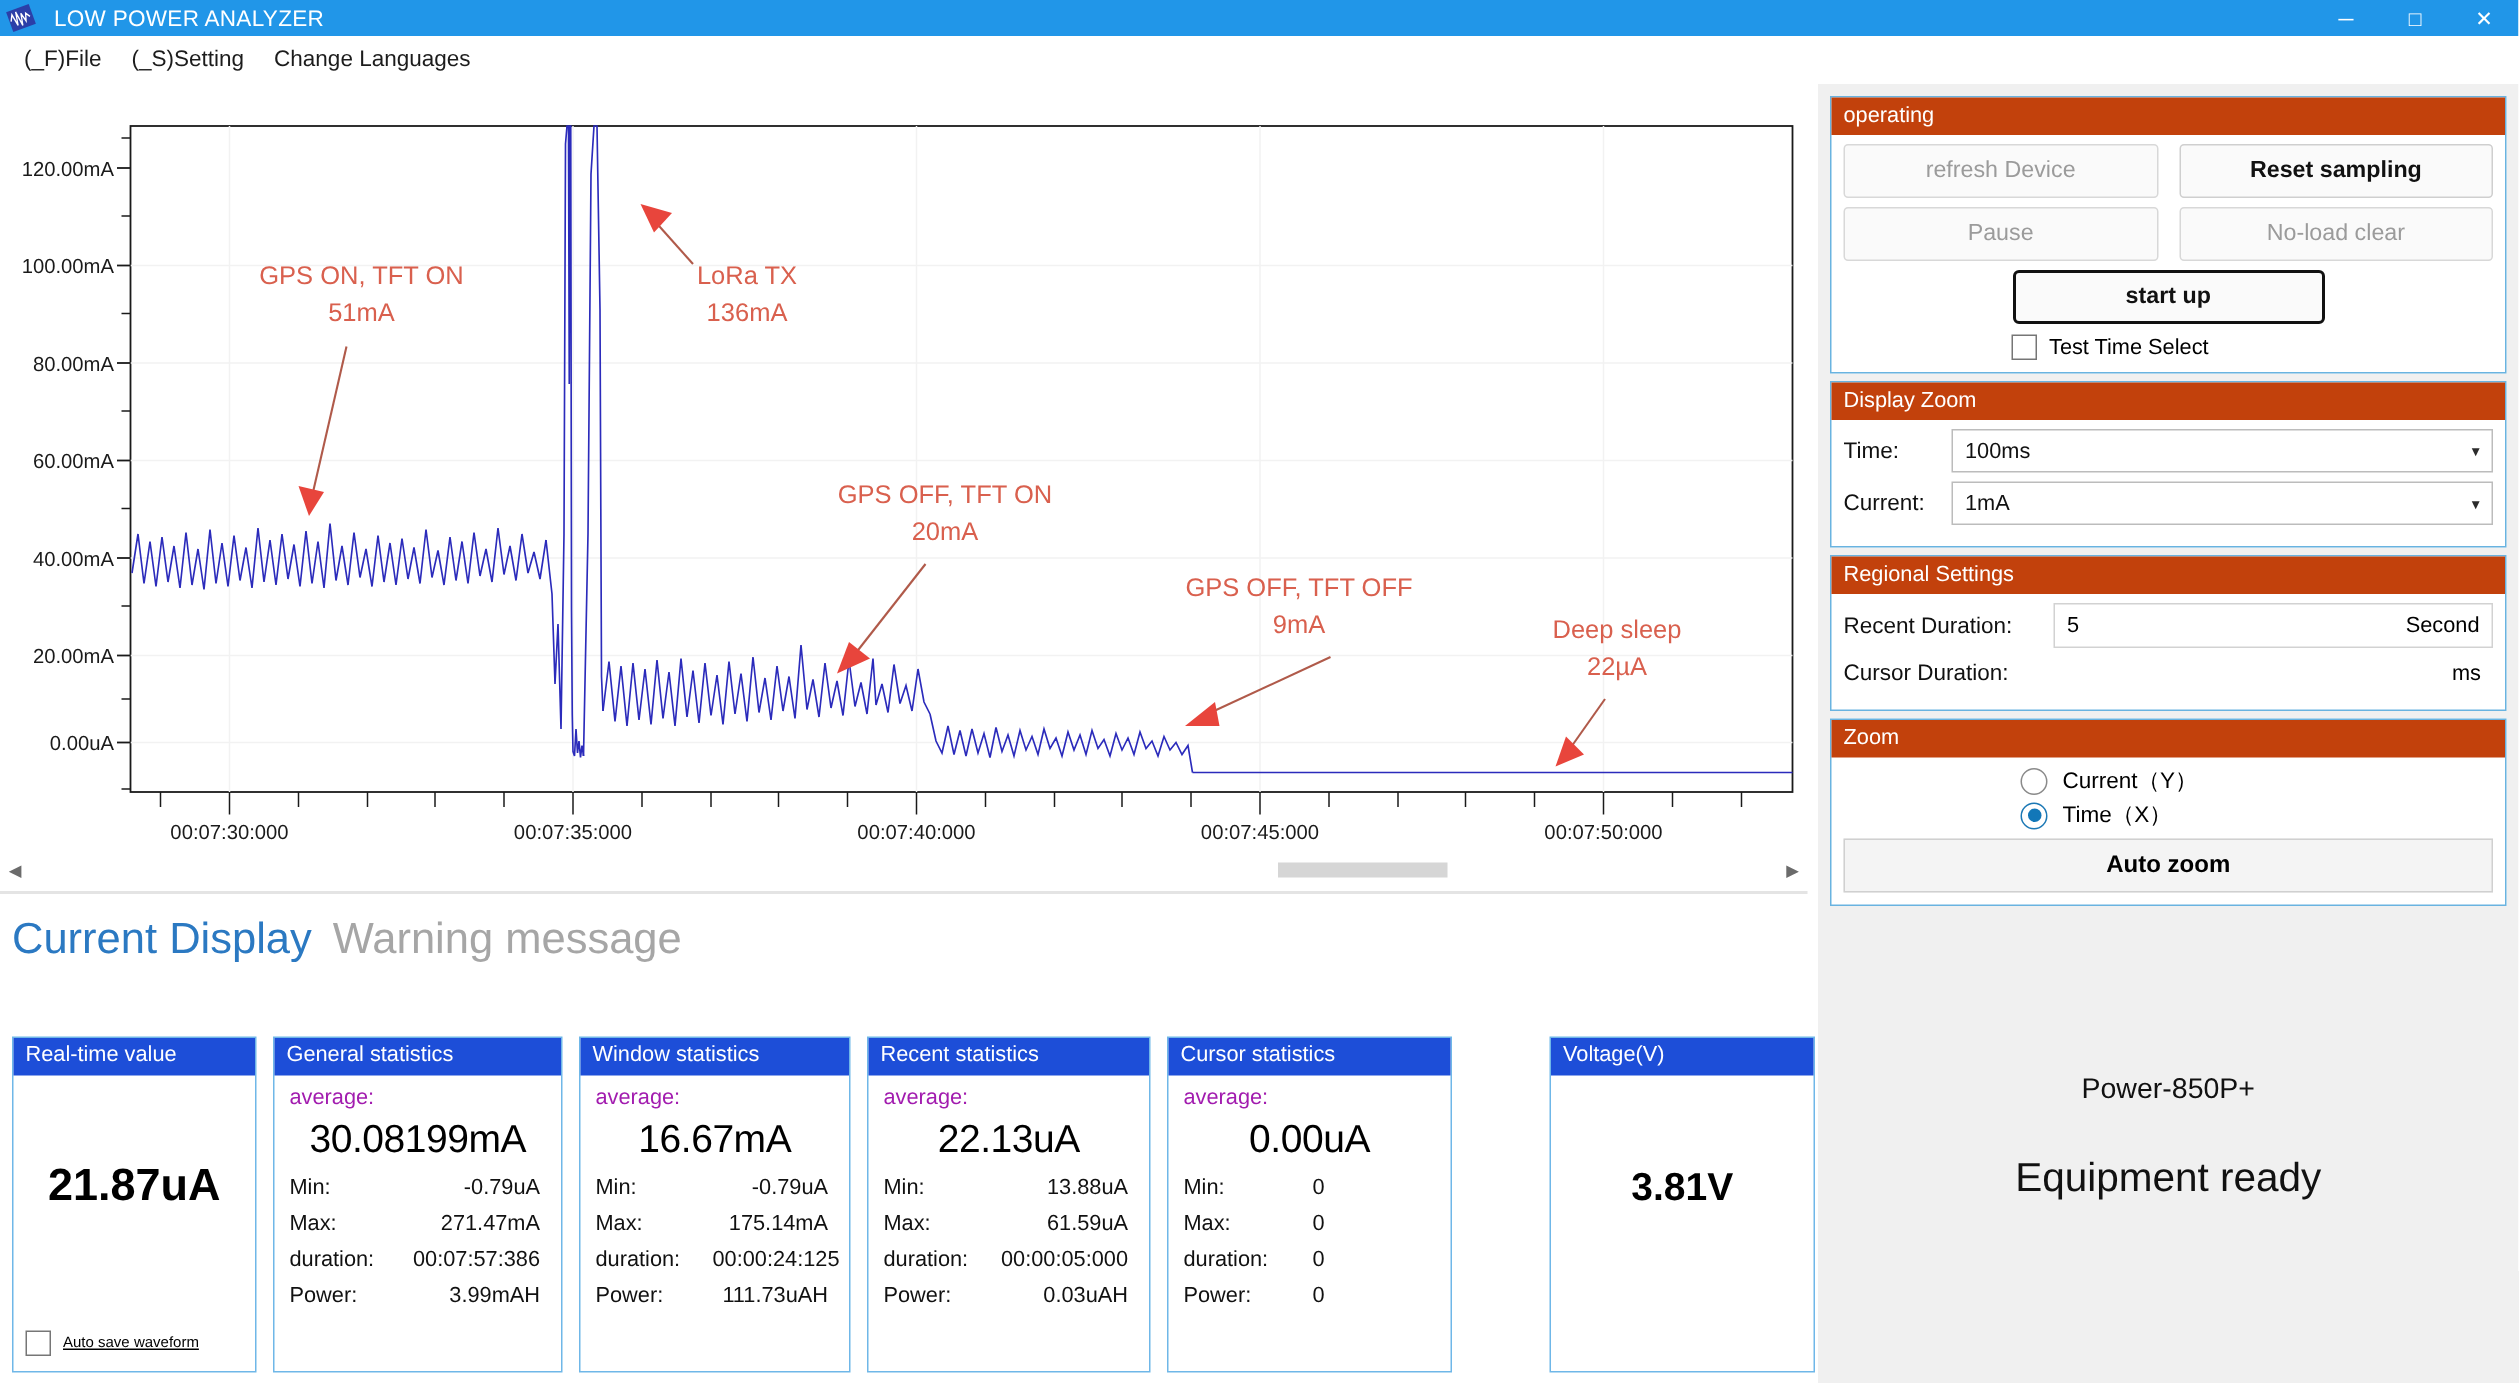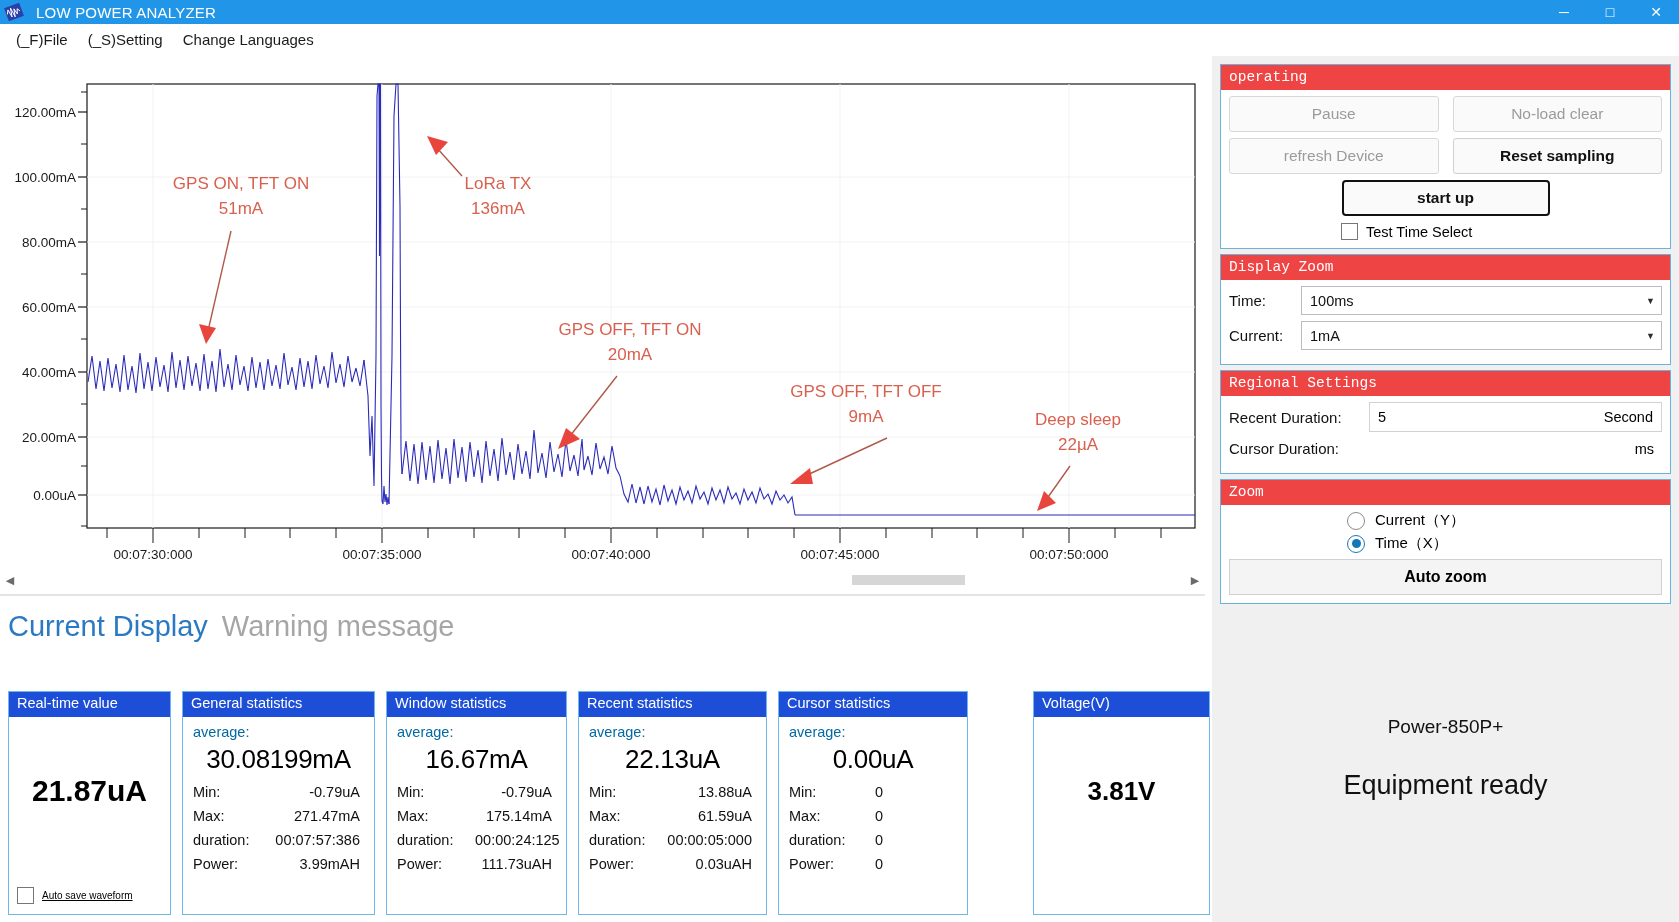--- a/index.html
+++ b/index.html
@@ -70,21 +70,21 @@
   #cards { position: absolute; left: 8px; top: 635px; display: flex; gap: 11px; }
   .card {
     border: 1px solid #6fb7e8; background: #fff; height: 224px;
     display: flex; flex-direction: column;
   }
   .card-hd {
     background: #1d4ed8; color: #fff; font-size: 14.5px;
     padding: 4px 6px 5px 8px; line-height: 1.1;
   }
   .card-bd { flex: 1; padding: 7px 10px 0 10px; position: relative; }
-  .avg-label { font-size: 14.5px; color: #0369a1; margin-bottom: 2px; }
+  .avg-label { font-size: 14.5px; color: #a21caf; margin-bottom: 2px; }
   .big-val {
     font-size: 26px; font-weight: normal; color: #000; text-align: center;
     margin: 4px 0 9px 0; letter-spacing: -.3px;
   }
   .kv { display: flex; font-size: 14.5px; color: #111; margin-bottom: 8px; }
   .kv .k { width: 78px; flex: 0 0 auto; }
   .kv .v { flex: 1; text-align: right; padding-right: 4px; }
   .kv.left .v { text-align: left; padding-left: 8px; }
   
   #card-realtime { width: 163px; }
@@ -103,23 +103,22 @@
   #card-window { width: 181px; }
   #card-recent { width: 189px; }
   #card-cursor { width: 190px; }
   #card-voltage { width: 177px; margin-left: 54px; }
   #card-voltage .volt-val {
     font-size: 26px; font-weight: bold; text-align: center; margin-top: 52px;
   }
   
   .grp { background: #fff; border: 1px solid #69b3e0; margin: 0 8px 5px 8px; }
   .grp-hd {
-    background: #ef4444; color: #fff; font-size: 14.5px;
+    background: #c2410c; color: #fff; font-size: 14.5px;
     padding: 4px 8px 5px 8px;
-    font-family: Liberation Mono, monospace;
   }
   .grp-bd { padding: 6px 8px 8px 8px; }
   #right-col-inner { padding-top: 8px; }
   
   .op-row { display: flex; gap: 14px; margin-bottom: 6px; }
   .btn {
     flex: 1; height: 36px; border: 1px solid #d8d8d8; background: #fafafa;
     font-size: 15.5px; color: #9b9b9b; display: flex; align-items: center;
     justify-content: center; border-radius: 3px;
   }
@@ -512,26 +511,26 @@
     </div>
   </div>
 
   <div id="right-col">
     <div id="right-col-inner">
 
       <div class="grp">
         <div class="grp-hd">operating</div>
         <div class="grp-bd">
           <div class="op-row">
+            <div class="btn">refresh Device</div>
+            <div class="btn enabled">Reset sampling</div>
+          </div>
+          <div class="op-row">
             <div class="btn">Pause</div>
             <div class="btn">No-load clear</div>
-          </div>
-          <div class="op-row">
-            <div class="btn">refresh Device</div>
-            <div class="btn enabled">Reset sampling</div>
           </div>
           <div class="btn primary">start up</div>
           <div id="test-time-row">
             <div class="cbox"></div>
             <span>Test Time Select</span>
           </div>
         </div>
       </div>
 
       <div class="grp">

